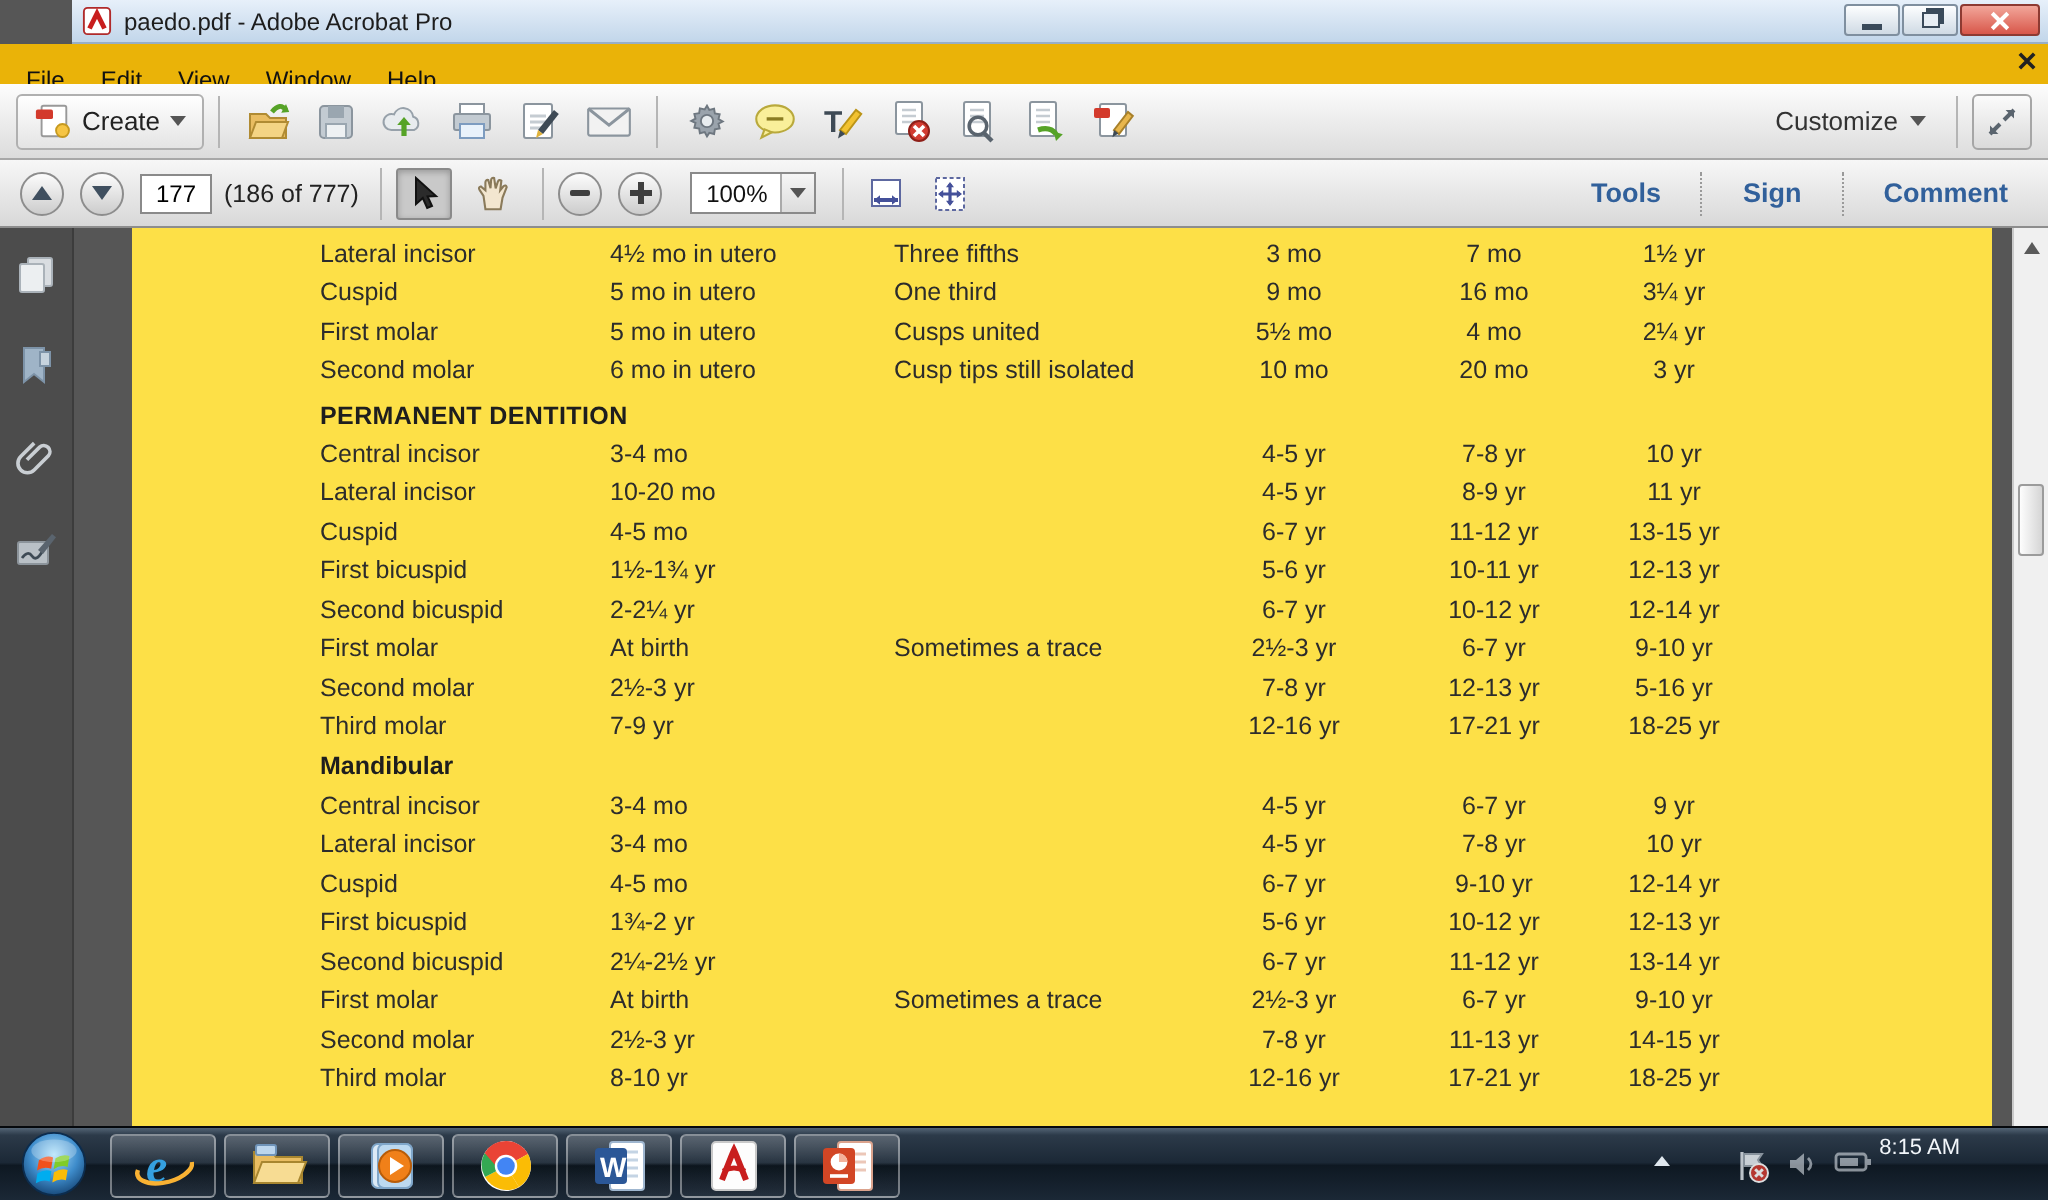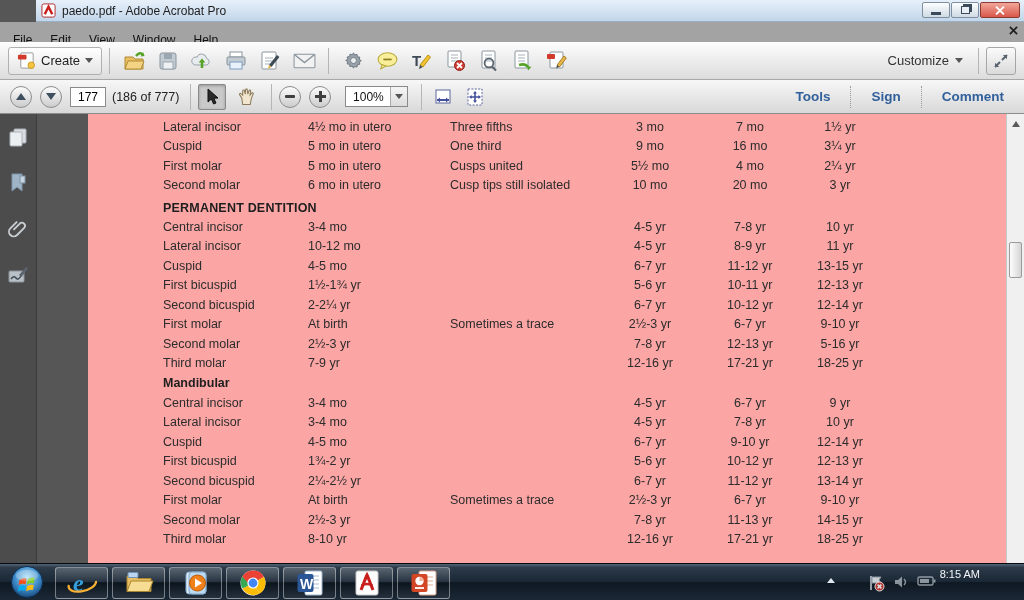--- a/index.html
+++ b/index.html
@@ -16,21 +16,21 @@
   .winbtn { width:28px; height:16px; border:1px solid #7f8f9f; border-radius:2px;
     background:linear-gradient(#fdfeff,#cfdae4); display:flex; align-items:center; justify-content:center; }
   .winbtn.close { width:40px; background:linear-gradient(#f2a69a,#d8574a); border-color:#8d3a32; }
   .glyph-min { width:10px; height:3px; background:#3a4a5a; margin-top:6px; }
   .glyph-restore { width:9px; height:8px; border:1px solid #3a4a5a; background:#e8eef4; box-shadow:2px -2px 0 -0px #3a4a5a; }
   .glyph-close { position:relative; width:10px; height:10px; }
   .glyph-close:before,.glyph-close:after { content:""; position:absolute; left:4px; top:0; width:2px; height:11px; background:#fff; }
   .glyph-close:before { transform:rotate(45deg); } .glyph-close:after { transform:rotate(-45deg); }
 
   
-  .menubar { position:absolute; top:22px; left:0; right:0; height:36px; background:#a3a3a3;
+  .menubar { position:absolute; top:22px; left:0; right:0; height:36px; background:#eab308;
     border-bottom:1px solid #dcdcdc; display:flex; align-items:center; padding-left:4px; }
   .menuitem { font-size:12px; color:#111; padding:2px 9px; }
   .menuclose { position:absolute; right:6px; top:4px; }
 
   
   .toolbar { position:absolute; top:42px; left:0; right:0; height:38px;
     background:linear-gradient(#fdfdfd,#dcdcdc); border-bottom:1px solid #a8a8a8;
     display:flex; align-items:center; padding:0 8px; }
   .vsep { width:1px; height:26px; background:#b5b5b5; margin:0 7px; }
   .tbtn { display:flex; align-items:center; justify-content:center; width:34px; height:30px; border-radius:3px; }
@@ -67,21 +67,21 @@
     display:flex; align-items:center; justify-content:center; }
   .nav-right { margin-left:auto; display:flex; align-items:center; }
   .navlink { font-size:13.5px; font-weight:bold; color:#31609b; padding:4px 10px; }
   .dotsep { width:1px; height:22px; border-left:1px dotted #9a9a9a; margin:0 10px; }
 
   
   .docarea { position:absolute; top:114px; left:0; right:0; bottom:37px; background:#565656; }
   .iconstrip { position:absolute; left:0; top:0; bottom:0; width:37px; background:#4c4c4c;
     border-right:1px solid #3c3c3c; display:flex; flex-direction:column; align-items:center; padding-top:10px; gap:20px; }
   .stripbtn { width:26px; height:26px; display:flex; align-items:center; justify-content:center; }
-  .page { position:absolute; left:88px; top:0; width:930px; height:100%; background:#fca5a5; }
+  .page { position:absolute; left:66px; top:0; width:930px; height:100%; background:#fde047;padding-left:19px; }
   .scrollbar { position:absolute; right:0; top:0; bottom:0; width:18px; background:#f0f0f0; border-left:1px solid #c9c9c9; }
   .sb-btn { position:absolute; top:2px; left:0; width:100%; height:16px; display:flex; align-items:center; justify-content:center; }
   .sb-tri { width:0; height:0; border-left:4px solid transparent; border-right:4px solid transparent; border-bottom:6px solid #5a5a5a; }
   .sb-thumb { position:absolute; top:128px; left:2px; width:13px; height:36px;
     background:linear-gradient(90deg,#fdfdfd,#d5d5d5); border:1px solid #9b9b9b; border-radius:2px; }
 
   
   .tablewrap { padding-top:3px; }
   .trow { display:grid; grid-template-columns:145px 142px 155px 90px 110px 70px; padding-left:75px;
     height:19.5px; align-items:center; font-size:12.5px; color:#2c2c2c; }
@@ -396,21 +396,21 @@
           <div class="trow">
             <span class="c c1">Central incisor</span>
             <span class="c c2">3-4 mo</span>
             <span class="c c3"></span>
             <span class="c c4">4-5 yr</span>
             <span class="c c5">7-8 yr</span>
             <span class="c c6">10 yr</span>
           </div>
           <div class="trow">
             <span class="c c1">Lateral incisor</span>
-            <span class="c c2">10-12 mo</span>
+            <span class="c c2">10-20 mo</span>
             <span class="c c3"></span>
             <span class="c c4">4-5 yr</span>
             <span class="c c5">8-9 yr</span>
             <span class="c c6">11 yr</span>
           </div>
           <div class="trow">
             <span class="c c1">Cuspid</span>
             <span class="c c2">4-5 mo</span>
             <span class="c c3"></span>
             <span class="c c4">6-7 yr</span>

